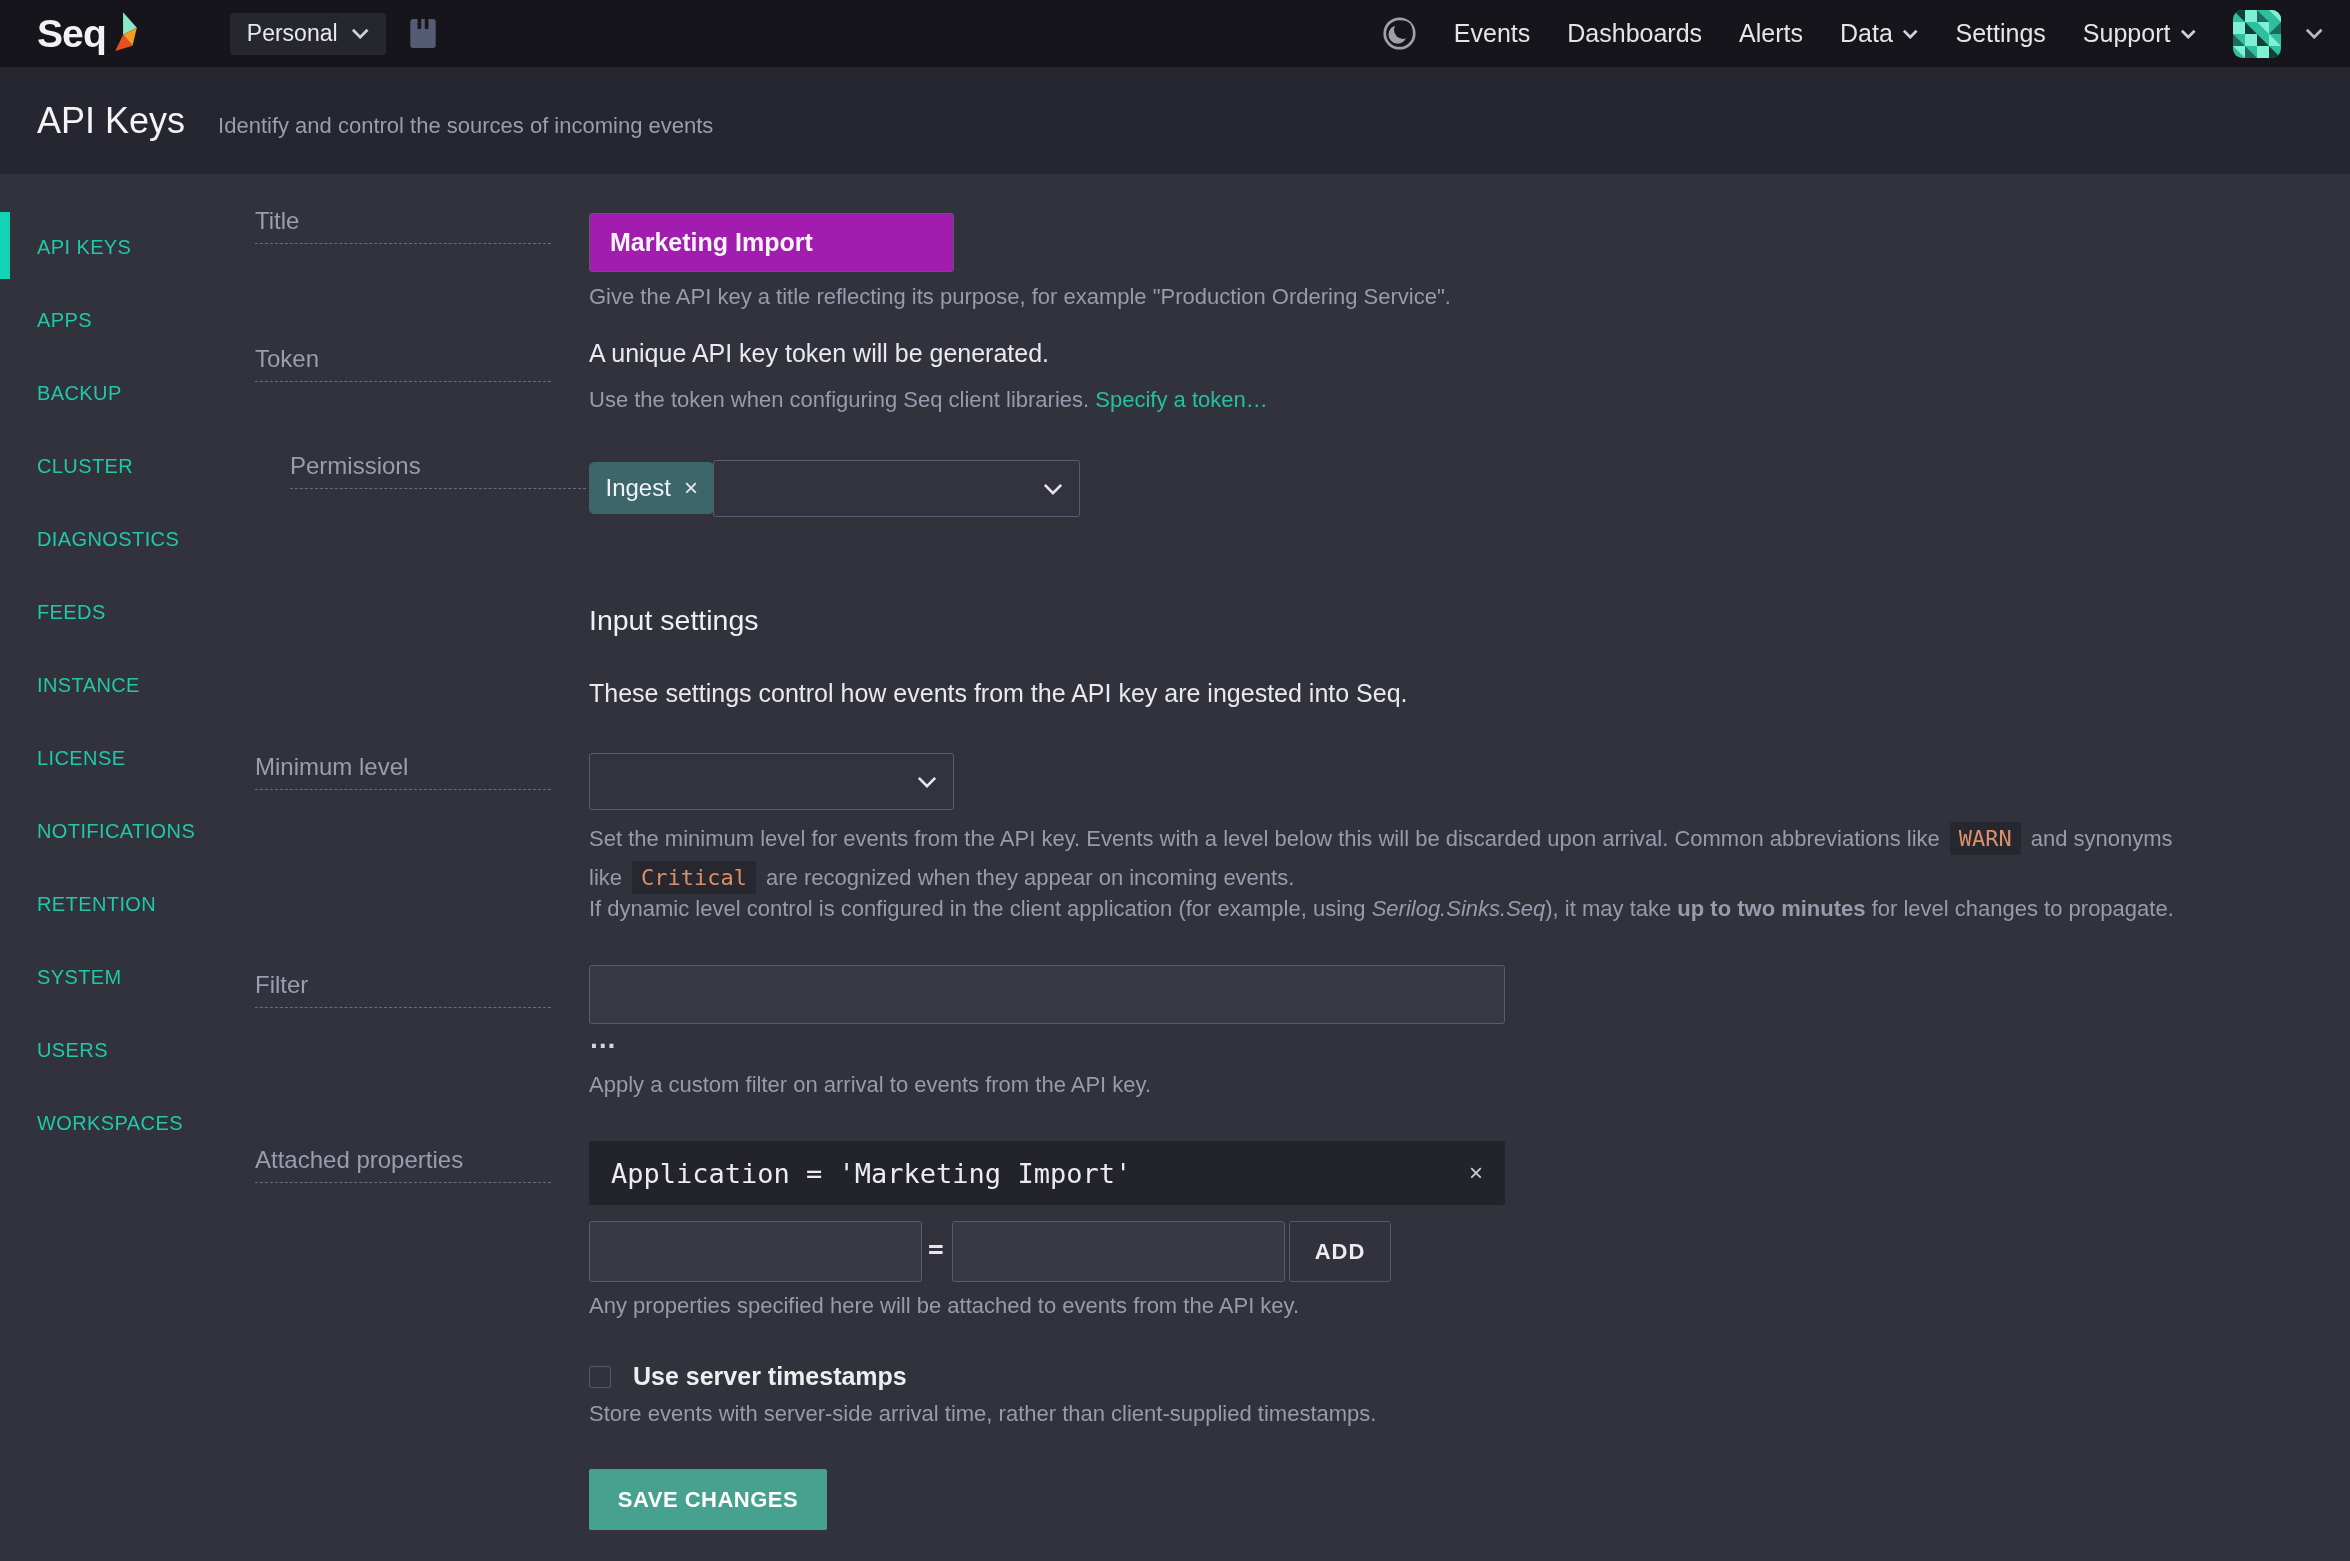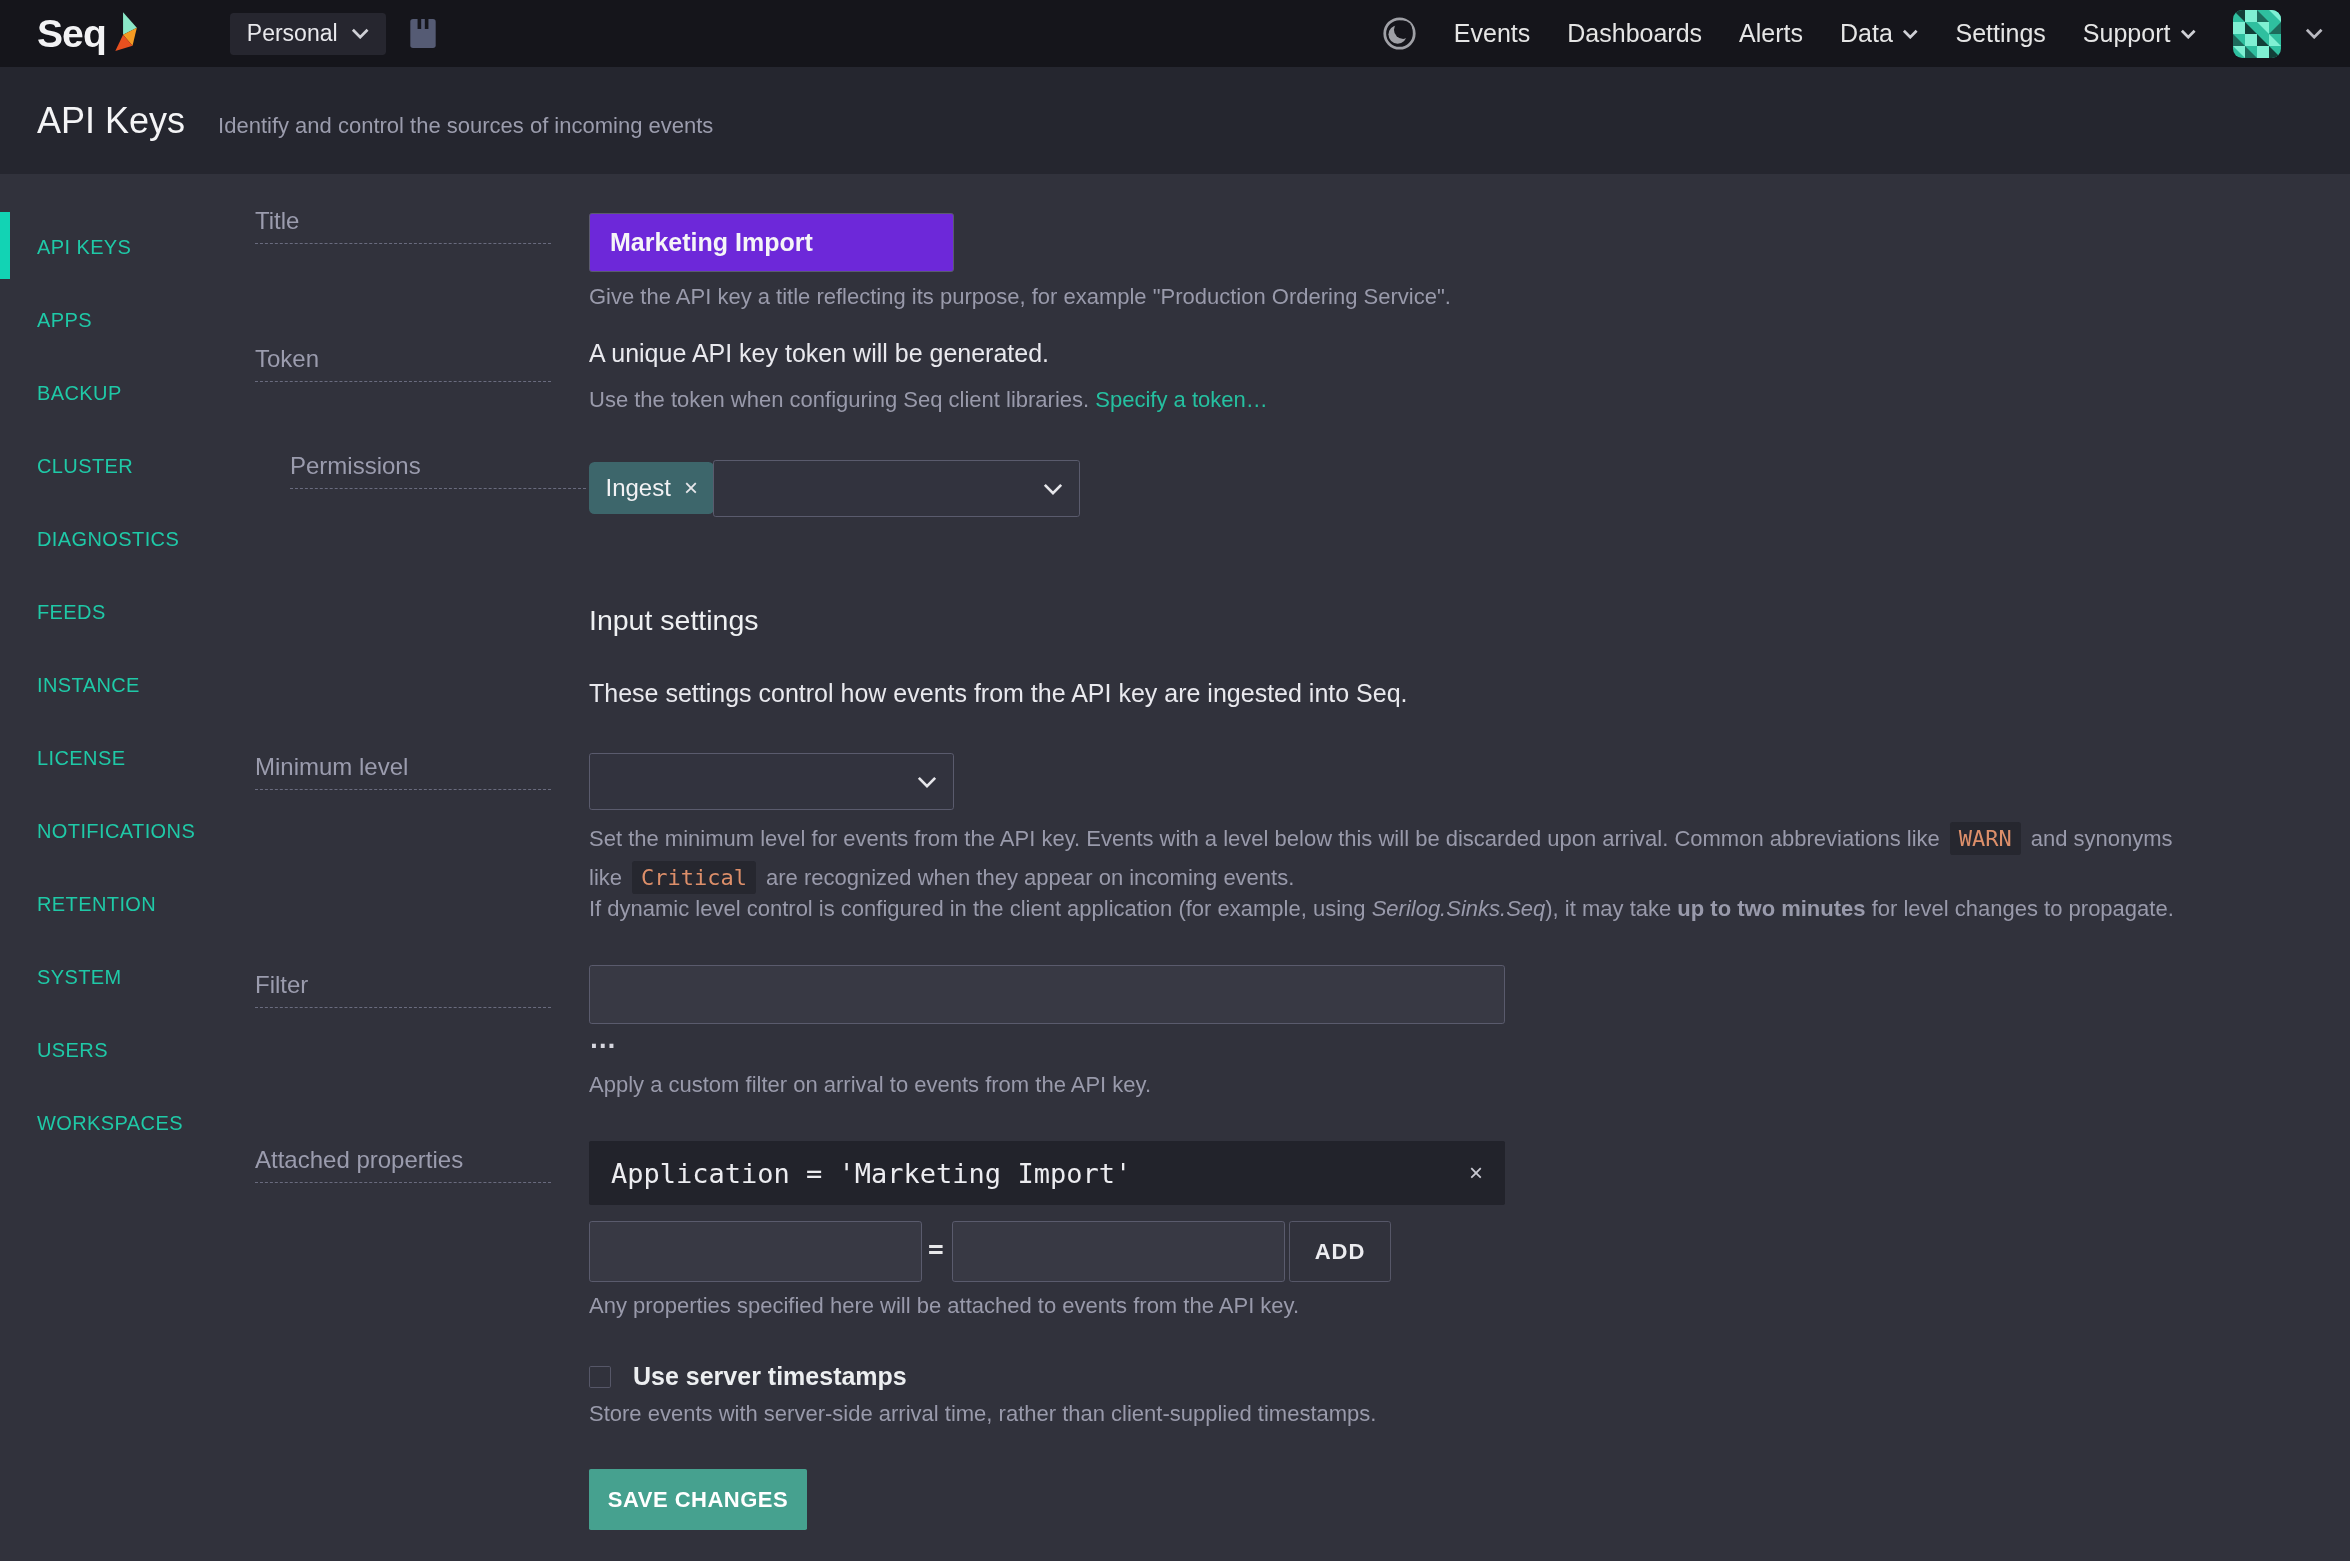--- a/index.html
+++ b/index.html
@@ -59,21 +59,21 @@
 
   
   .flabel {
     position: absolute; left: 255px; width: 296px;
     color: #9b9cae; font-size: 24px; padding-bottom: 8.3px;
     border-bottom: 1.8px dashed #696b7e;
   }
   .ctrl { position: absolute; left: 589px; }
   .help { color: #999aab; font-size: 22px; }
   .tinput {
-    background: #6d28d9; border: 1.8px solid #5a5b6d; border-radius: 2.8px;
+    background: #a21caf; border: 1.8px solid #5a5b6d; border-radius: 2.8px;
     color: #f5f5f7; font-family: inherit; outline: none;
   }
   .selectbox {
     background: #32333e; border: 1.8px solid #5a5b6d; border-radius: 2.8px;
     display: flex; align-items: center; justify-content: flex-end;
     padding-right: 16.5px; cursor: pointer;
   }
   code.lvl {
     font-family: "DejaVu Sans Mono", monospace; font-size: 22px;
     color: #dd8f6a; background: #26272f; padding: 3.7px 9.2px; border-radius: 2.8px;
@@ -134,21 +134,21 @@
 
   #ts-row         { top: 1188px; display: flex; align-items: center; gap: 22px; }
   #ts-checkbox    {
     appearance: none; -webkit-appearance: none; width: 22px; height: 22px;
     border: 1.8px solid #565768; border-radius: 1.8px; background: transparent; cursor: pointer; margin-top: 1.8px;
   }
   #ts-label       { color: #eceef0; font-size: 25px; font-weight: 600; }
   #help-ts        { top: 1227px; }
 
   #save-btn       {
-    top: 1295px; width: 218px; height: 61px; background: #46a18f; border: none; border-radius: 1.8px;
+    top: 1295px; width: 238px; height: 61px; background: #46a18f; border: none; border-radius: 1.8px;
     color: #ffffff; font-size: 22px; font-weight: bold; letter-spacing: 0.5px;
     font-family: inherit; cursor: pointer;
   }
 </style>
 </head>
 <body>
 
 <div class="page">
 
   <nav class="navbar">

